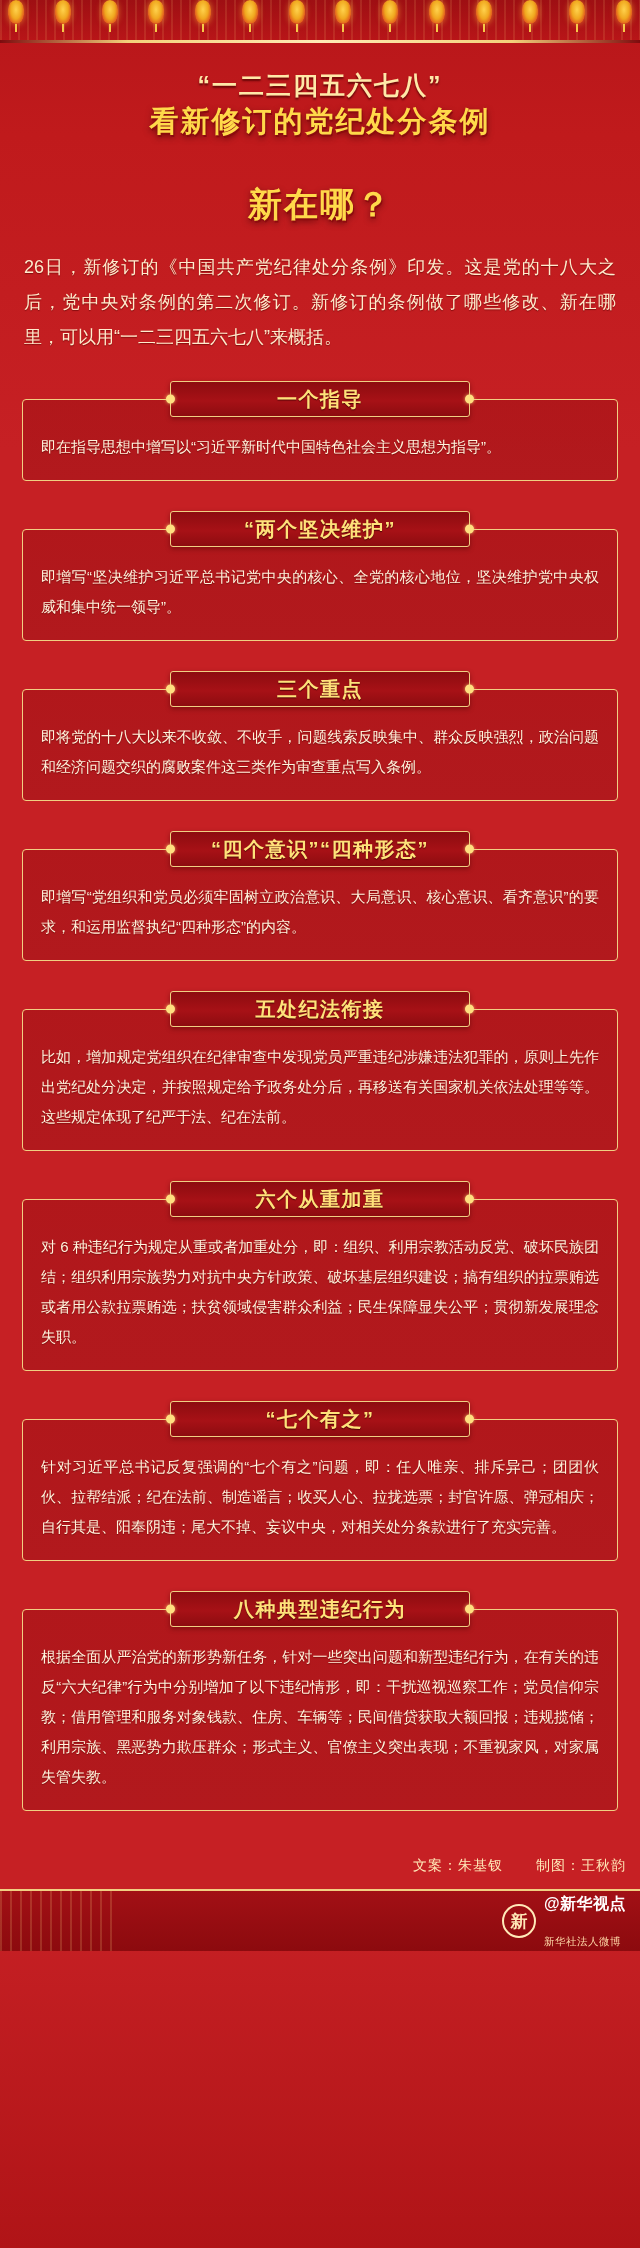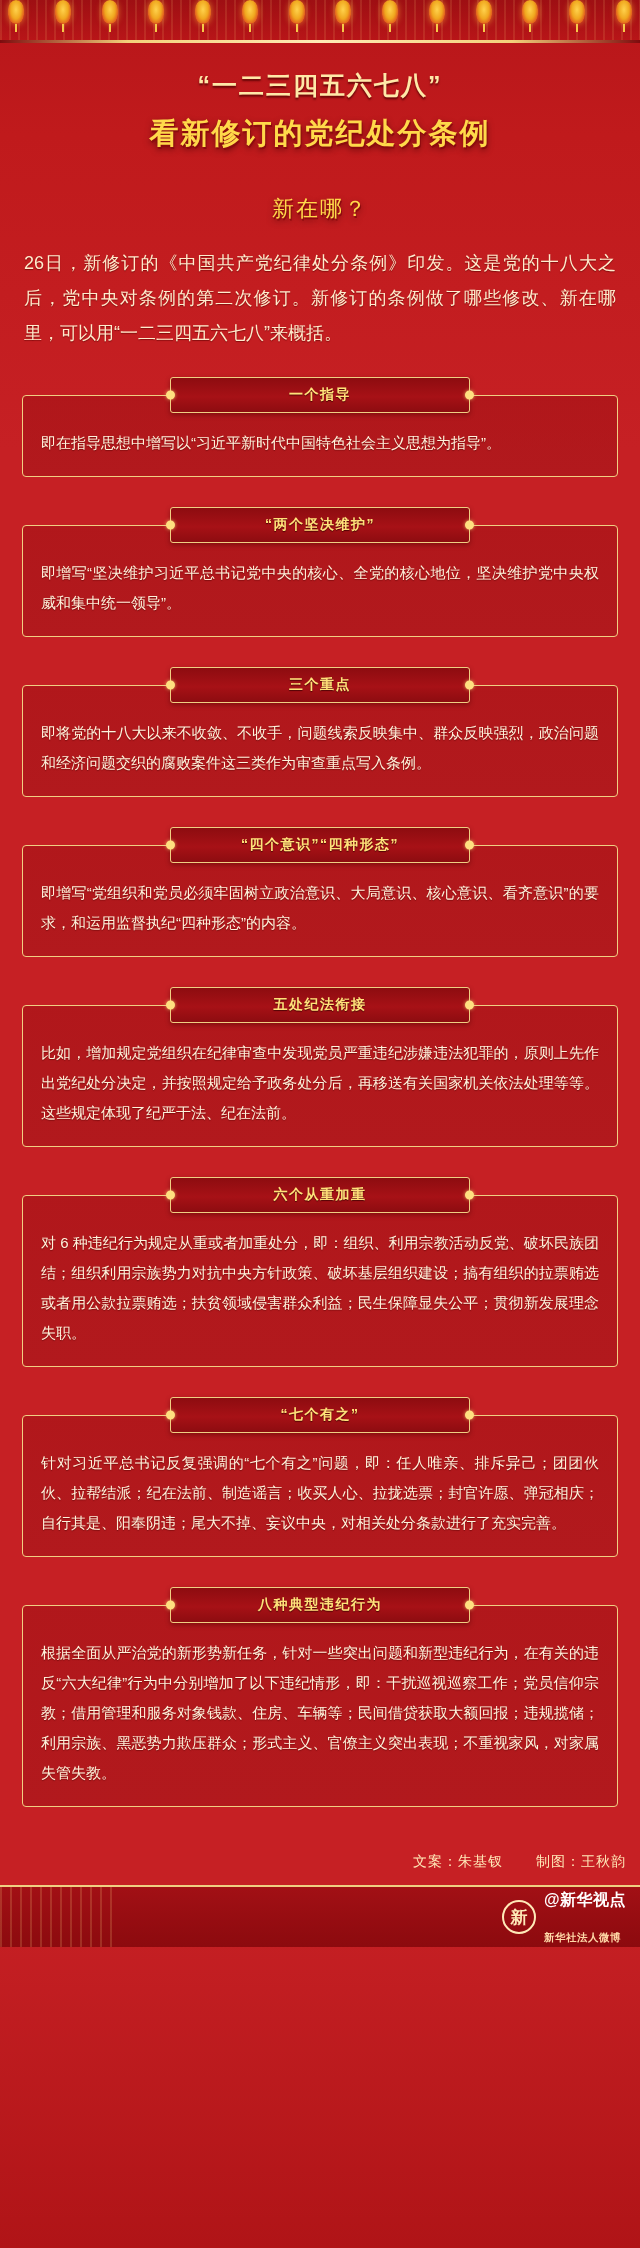--- a/index.html
+++ b/index.html
@@ -58,33 +58,33 @@
   .title-wrap {
     padding: 26px 20px 10px;
     text-align: center;
   }
   .title-line1 {
     font-size: 25px;
     font-weight: bold;
     color: #ffe9a8;
     letter-spacing: 2px;
     text-shadow: 0 2px 2px rgba(80,0,0,.8);
-    margin-bottom: 12px;
+    margin-bottom: 0;
   }
   .title-line2 {
     font-size: 29px;
     font-weight: bold;
     color: #ffd94a;
     letter-spacing: 2px;
     text-shadow: 1px 2px 0 #8c0b0e, 0 3px 6px rgba(60,0,0,.7);
     margin-bottom: 8px;
   }
   .title-line3 {
-    font-size: 22px;
-    font-weight: normal;
+    font-size: 34px;
+    font-weight: bold;
     color: #ffd94a;
     letter-spacing: 2px;
     text-shadow: 1px 2px 0 #8c0b0e, 0 3px 6px rgba(60,0,0,.7);
     margin-top: 40px;
   }
 
   
   .intro {
     margin: 12px 24px 26px;
     font-size: 18px;
@@ -102,21 +102,21 @@
     margin: 0 auto;
     height: 36px;
     background: linear-gradient(180deg, #8d0c10 0%, #a71116 55%, #8d0c10 100%);
     border: 1.5px solid #f0cf82;
     border-radius: 3px;
     display: flex; align-items: center; justify-content: center;
     z-index: 3;
     box-shadow: 0 2px 5px rgba(70,0,0,.45);
   }
   .sec-head span {
-    font-size: 14px;
+    font-size: 20px;
     font-weight: bold;
     color: #ffe27a;
     letter-spacing: 1.5px;
     text-shadow: 0 1px 1px rgba(60,0,0,.8);
   }
   .sec-head::before, .sec-head::after {
     content: "";
     position: absolute;
     top: 50%;
     width: 9px; height: 9px;
@@ -171,21 +171,21 @@
   .brand-logo {
     width: 34px; height: 34px;
     border: 2px solid #ffe9b8;
     border-radius: 50%;
     color: #ffe9b8;
     font-size: 17px; font-weight: bold;
     display: flex; align-items: center; justify-content: center;
   }
   .brand-text { text-align: left; }
   .brand-name { font-size: 16px; color: #fff; font-weight: bold; letter-spacing: .5px; text-align: center; }
-  .brand-sub { font-size: 10.5px; color: #ffd9a8; letter-spacing: .5px; margin-top: 20px; font-weight: bold; }
+  .brand-sub { font-size: 10.5px; color: #ffd9a8; letter-spacing: .5px; margin-top: 20px; }
   .footer-side-deco {
     position: absolute; left: 0; top: 0; bottom: 0; width: 120px;
     background: repeating-linear-gradient(90deg,
       rgba(255,215,130,.18) 0 2px, transparent 2px 10px);
   }
 </style>
 </head>
 <body>
 
 <div class="poster">

